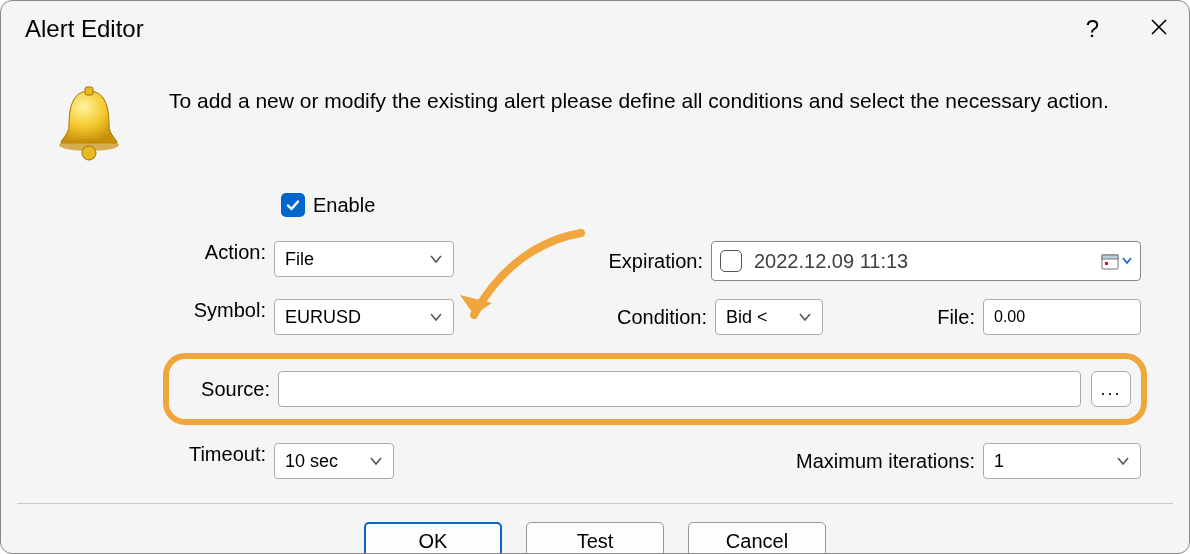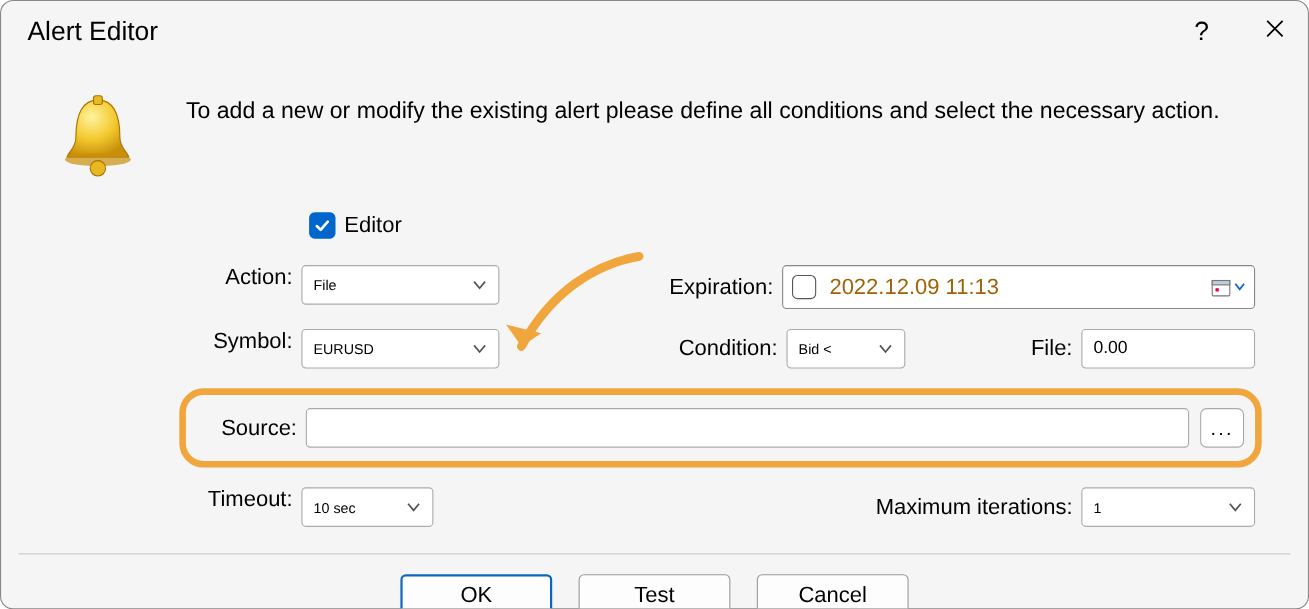--- a/index.html
+++ b/index.html
@@ -91,21 +91,21 @@
   }
   .combo {
     height: 36px;
     background: #fff;
     border: 1px solid #aaa;
     border-radius: 4px;
     display: inline-flex;
     align-items: center;
     justify-content: space-between;
     padding: 0 10px;
-    font-size: 13px;
+    font-size: 18px;
   }
   .combo .chev {
     margin-left: 8px;
   }
   .chev svg, .cal-chev svg { display:block; }
   .textfield {
     height: 36px;
     background: #fff;
     border: 1px solid #aaa;
     border-radius: 4px;
@@ -134,21 +134,21 @@
     gap: 12px;
     width: 430px;
   }
   .exp-check {
     width: 22px;
     height: 22px;
     border: 1.5px solid #555;
     border-radius: 5px;
     background: #fff;
   }
-  .exp-text { color: #a16207; flex: 1; }
+  .exp-text { color: #404040; flex: 1; }
   .cal-icon {
     display:inline-flex;
     align-items:center;
     gap:2px;
   }
   .source-row-wrap {
     position: relative;
     margin: 0 -6px 18px -6px;
     border: 6px solid #f0a63c;
     border-radius: 22px;
@@ -246,21 +246,21 @@
     </div>
 
     <div class="form">
 
       <div class="enable-row">
         <span class="checkbox">
           <svg width="16" height="16" viewBox="0 0 16 16">
               <path d="M3 8.5 L6.5 12 L13 4.5" stroke="#fff" stroke-width="2.4" fill="none" stroke-linecap="round" stroke-linejoin="round"></path>
             </svg>
         </span>
-        <span>Editor</span>
+        <span>Enable</span>
       </div>
 
       <div class="row">
         <div class="label">Action:</div>
         <div class="combo" style="width:180px">
           <span>File</span>
           <span class="chev">
               <svg width="14" height="10" viewBox="0 0 14 10">
                 <path d="M2 2 L7 8 L12 2" stroke="#555" stroke-width="1.6" fill="none"></path>
               </svg>

